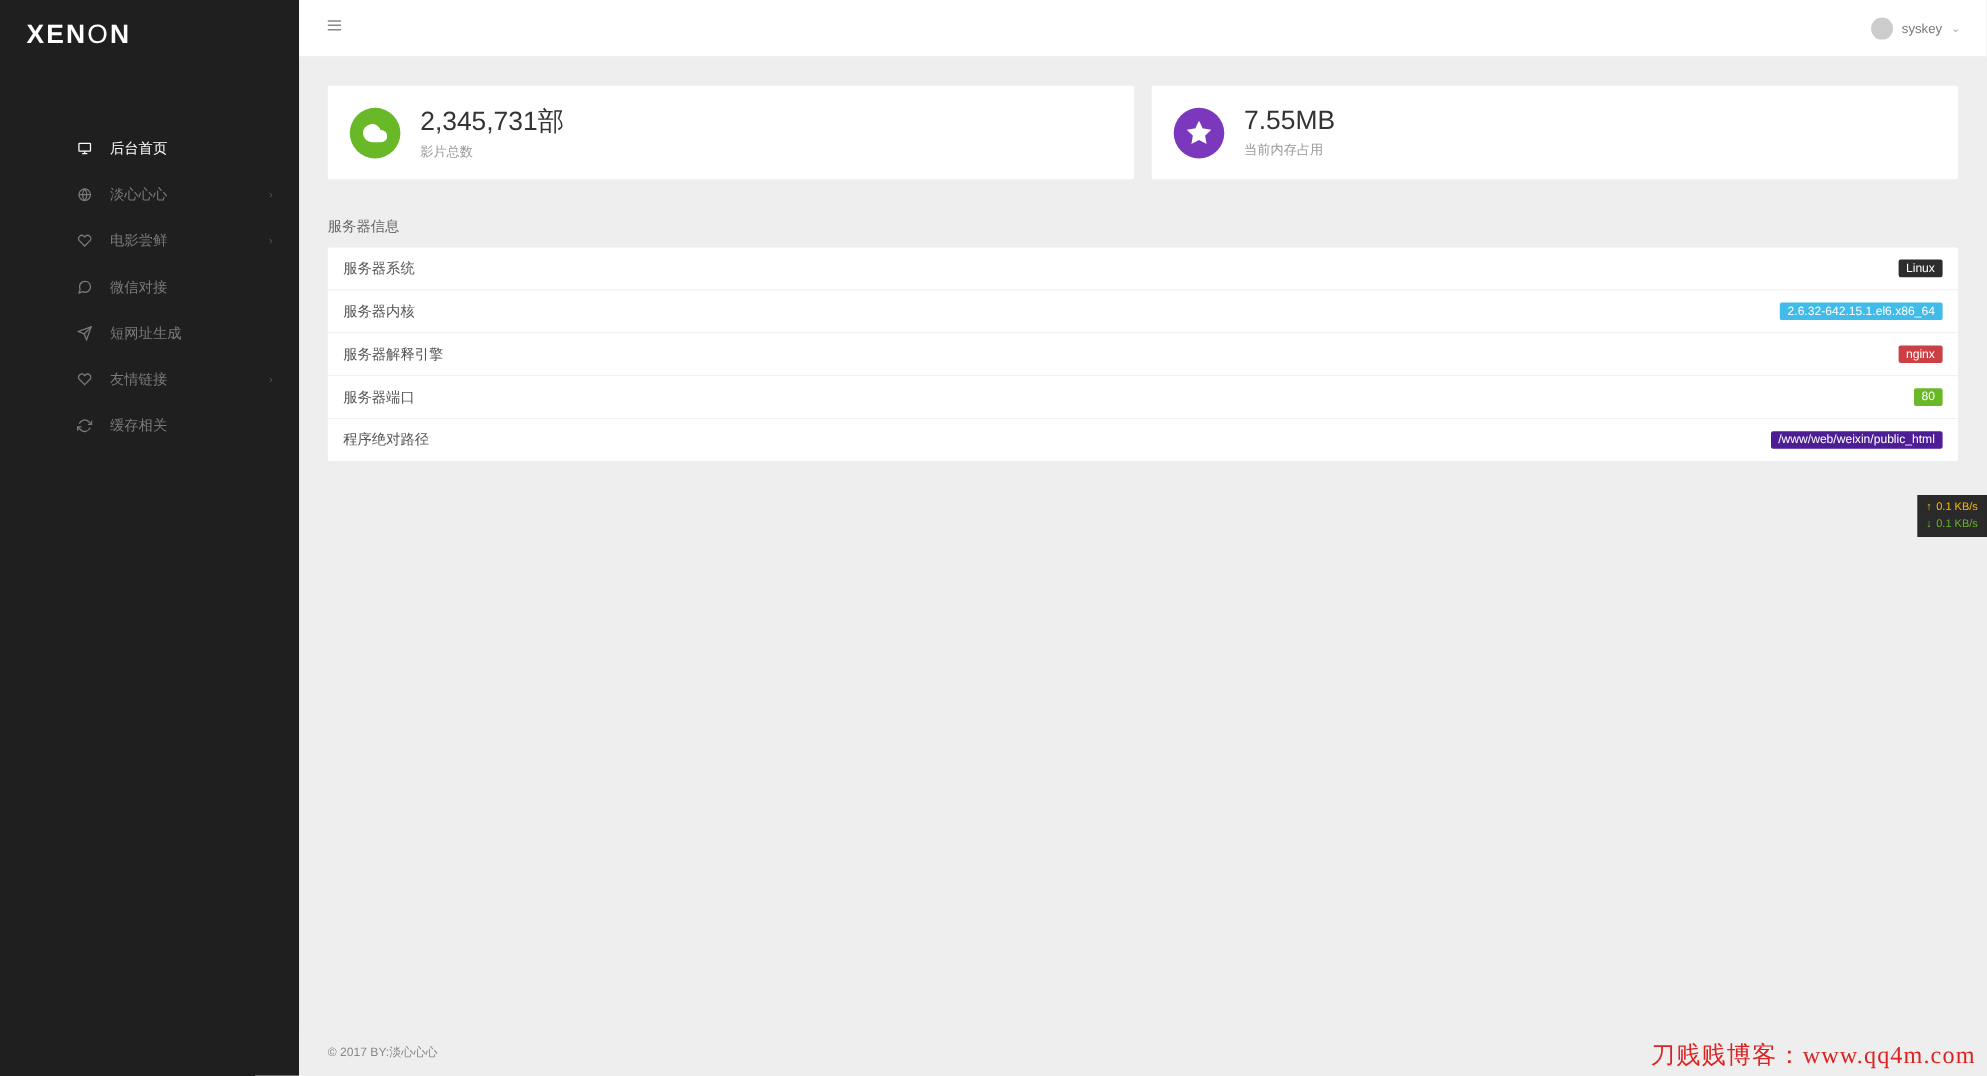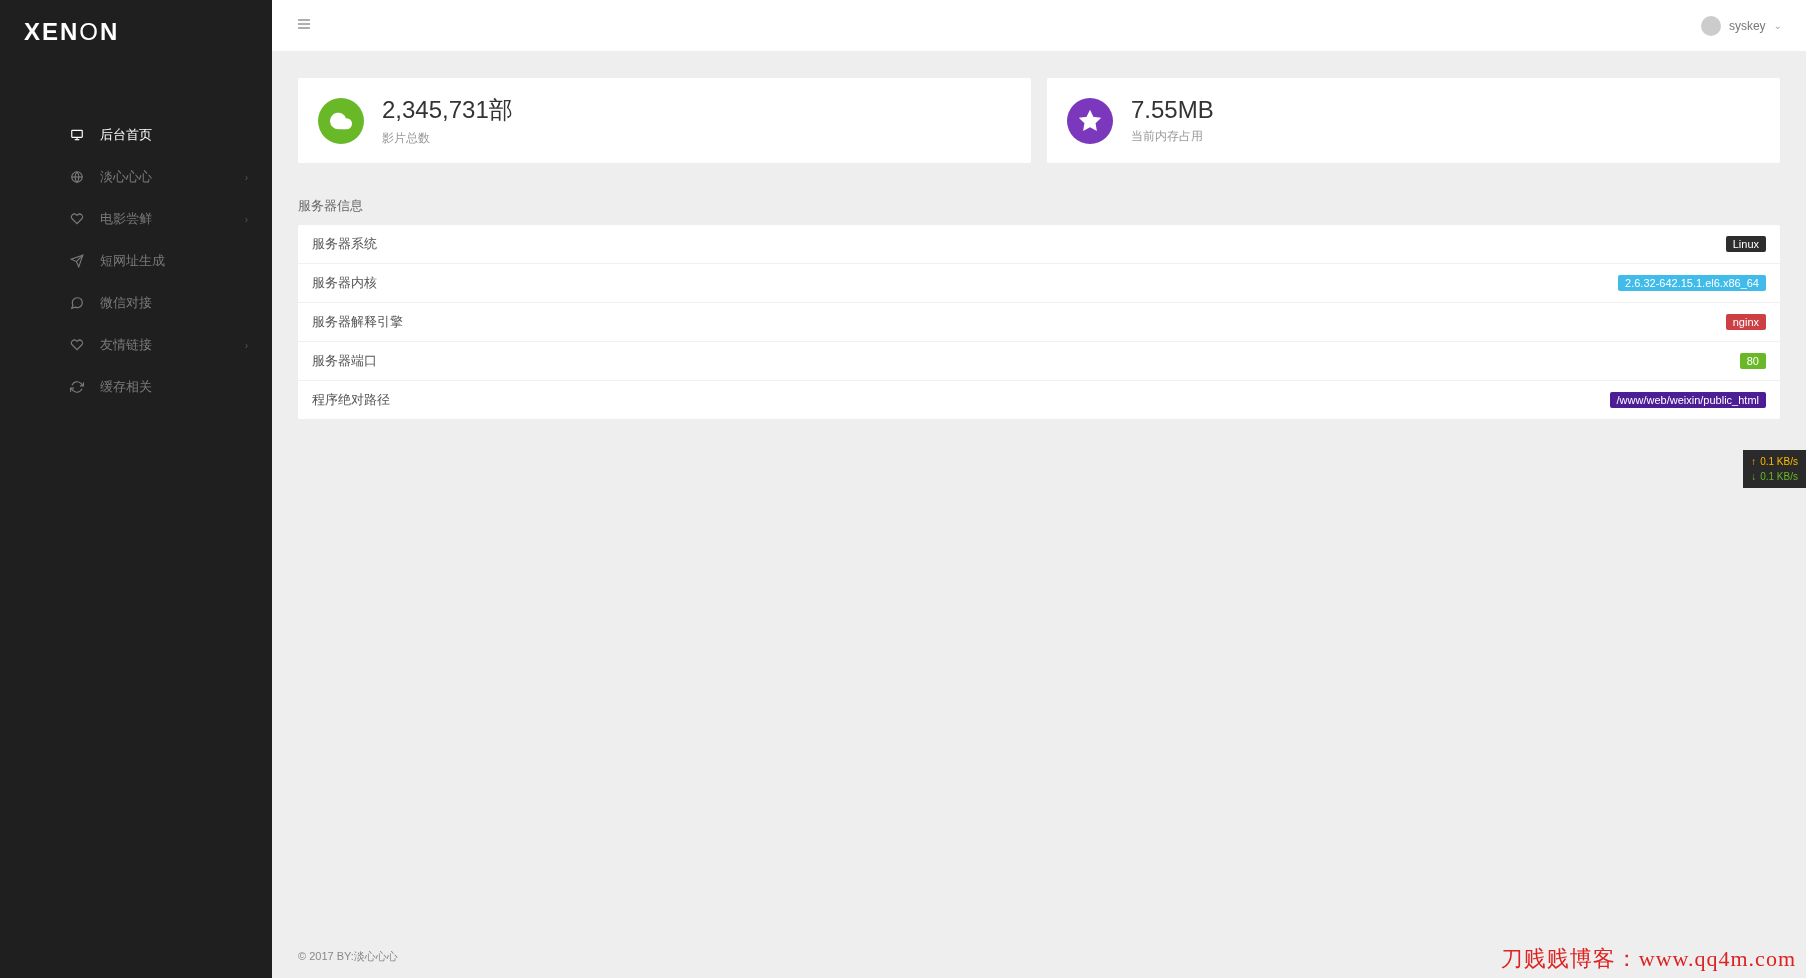--- a/index.html
+++ b/index.html
@@ -98,33 +98,33 @@
             <svg viewBox="0 0 24 24" fill="none" stroke="currentColor" stroke-width="2">
               <path d="M20 5c-2-2-5-2-7 0l-1 1-1-1c-2-2-5-2-7 0s-2 5 0 7l8 8 8-8c2-2 2-5 0-7z"></path>
             </svg>
           </span>
         <span>电影尝鲜</span>
         <span class="chevron">›</span>
       </div>
       <div class="nav-item">
         <span class="icon">
             <svg viewBox="0 0 24 24" fill="none" stroke="currentColor" stroke-width="2">
+              <path d="M21 11.5a8.38 8.38 0 0 1-.9 3.8 8.5 8.5 0 0 1-7.6 4.7 8.38 8.38 0 0 1-3.8-.9L3 21l1.9-5.7a8.38 8.38 0 0 1-.9-3.8 8.5 8.5 0 0 1 4.7-7.6 8.38 8.38 0 0 1 3.8-.9h.5a8.48 8.48 0 0 1 8 8v.5z"></path>
+            </svg>
+          </span>
+        <span>微信对接</span>
+      </div>
+      <div class="nav-item">
+        <span class="icon">
+            <svg viewBox="0 0 24 24" fill="none" stroke="currentColor" stroke-width="2">
               <path d="M22 2L11 13"></path>
               <path d="M22 2l-7 20-4-9-9-4 20-7z"></path>
             </svg>
           </span>
         <span>短网址生成</span>
-      </div>
-      <div class="nav-item">
-        <span class="icon">
-            <svg viewBox="0 0 24 24" fill="none" stroke="currentColor" stroke-width="2">
-              <path d="M21 11.5a8.38 8.38 0 0 1-.9 3.8 8.5 8.5 0 0 1-7.6 4.7 8.38 8.38 0 0 1-3.8-.9L3 21l1.9-5.7a8.38 8.38 0 0 1-.9-3.8 8.5 8.5 0 0 1 4.7-7.6 8.38 8.38 0 0 1 3.8-.9h.5a8.48 8.48 0 0 1 8 8v.5z"></path>
-            </svg>
-          </span>
-        <span>微信对接</span>
       </div>
       <div class="nav-item">
         <span class="icon">
             <svg viewBox="0 0 24 24" fill="none" stroke="currentColor" stroke-width="2">
               <path d="M20 5c-2-2-5-2-7 0l-1 1-1-1c-2-2-5-2-7 0s-2 5 0 7l8 8 8-8c2-2 2-5 0-7z"></path>
             </svg>
           </span>
         <span>友情链接</span>
         <span class="chevron">›</span>
       </div>

